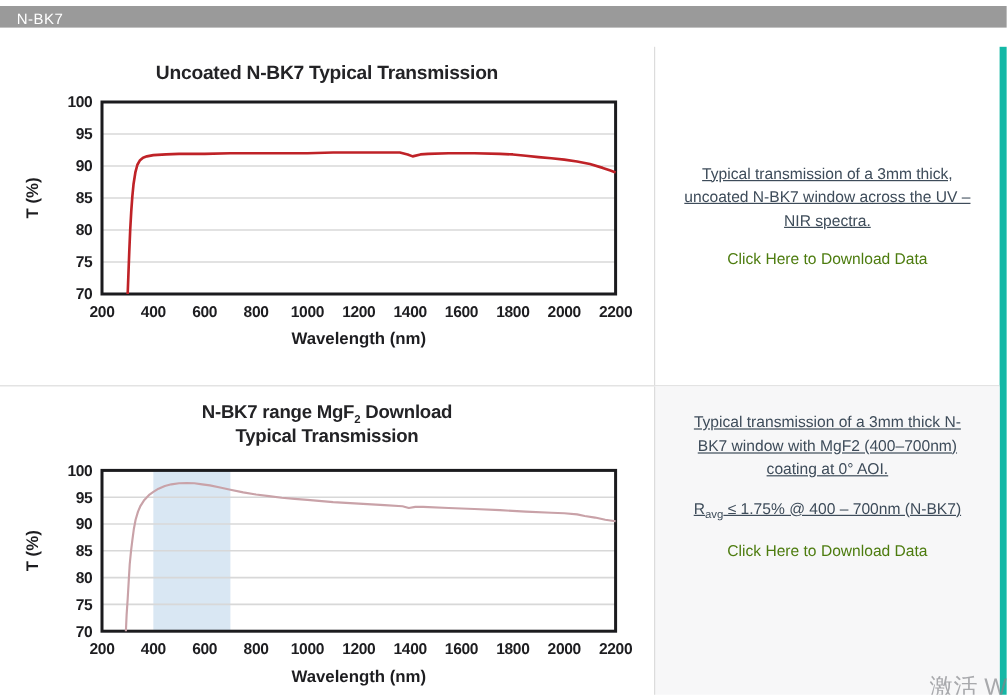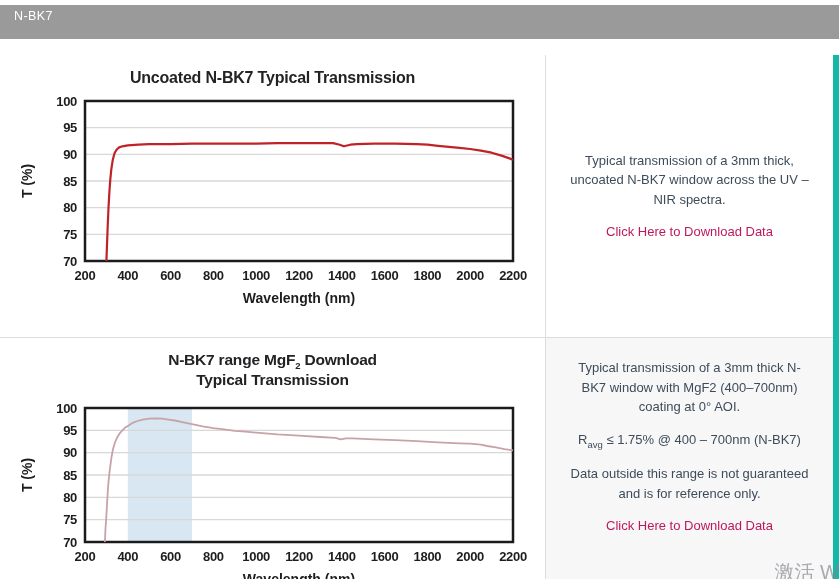--- a/index.html
+++ b/index.html
@@ -1,34 +1,34 @@
 <!DOCTYPE html>
 <html><head>
 <meta charset="utf-8">
 <style>
   html,body{margin:0;padding:0;background:#fff;}
   body{width:839px;height:579px;overflow:hidden;position:relative;
        font-family:"Liberation Sans",sans-serif;}
 
-  .header-bar{margin-top:5px;height:34px;background:#9a9a9a;color:#fff;
+  .header-bar{margin-top:5px;height:18px;background:#9a9a9a;color:#fff;
 ed    font-weight:bold;font-size:12.5px;line-height:22px;padding-left:14px;
     letter-spacing:.4px;}
 
   .grid{width:839px;border-right:6px solid #14b8a6;box-sizing:border-box;margin-top:16px;}
   .row{display:grid;grid-template-columns:545px 1fr;}
   .row1{height:282px;}
   .row2{height:262px;border-top:1px solid #dcdcdc;}
   .cell{box-sizing:border-box;overflow:hidden;}
   .text-cell{border-left:1px solid #dcdcdc;display:flex;flex-direction:column;
     align-items:center;text-align:center;color:#3e4c5a;font-size:13px;
     line-height:1.5;padding:0 24px;}
   .text-cell.centered{justify-content:center;}
   .text-cell.flow{justify-content:flex-start;padding-top:20px;background:#f7f7f8;}
-  .text-cell p{margin:0 0 13px 0;}
-  .dl-link{color:#be185d;font-size:13px;cursor:pointer;text-decoration:none;}
+  .text-cell p{margin:0 0 13px 0;text-decoration:underline;}
+  .dl-link{color:#4d7c0f;font-size:13px;cursor:pointer;text-decoration:none;}
   sub{font-size:9.5px;}
 
   .chart-cell{display:flex;flex-direction:column;align-items:center;}
   .chart-title{font-weight:bold;color:#232326;font-size:16px;margin-top:13px;
     margin-bottom:6px;letter-spacing:-.2px;text-align:center;line-height:1.2;}
   .row2 .chart-title{font-size:15.5px;margin-bottom:10px;}
   svg{display:block;}
   .tick{font-family:"Liberation Sans",sans-serif;font-size:13px;font-weight:bold;
     fill:#1d1d20;letter-spacing:-.3px;}
   .axis-label{font-family:"Liberation Sans",sans-serif;font-size:14px;
@@ -123,21 +123,20 @@
           <text x="427.40000000000003" y="161" text-anchor="middle" class="tick">1800</text>
           <text x="470.2" y="161" text-anchor="middle" class="tick">2000</text>
           <text x="513" y="161" text-anchor="middle" class="tick">2200</text>
           <text x="32" y="75" text-anchor="middle" class="axis-label" transform="rotate(-90 32 75)">T (%)</text>
           <text x="299" y="184" text-anchor="middle" class="axis-label">Wavelength (nm)</text>
         </svg>
     </div>
     <div class="cell text-cell flow">
       <p>Typical transmission of a 3mm thick N-BK7 window with MgF2 (400–700nm) coating at 0° AOI.</p>
       <p><span>R</span><sub>avg</sub><span> ≤ 1.75% @ 400 – 700nm (N-BK7)</span></p>
-      <p>Data outside this range is not guaranteed and is for reference only.</p>
       <a class="dl-link">Click Here to Download Data</a>
     </div>
   </div>
 </div>
 
 <div class="below-strip">
   <div class="l"></div>
   <div class="r"></div>
 </div>
 

